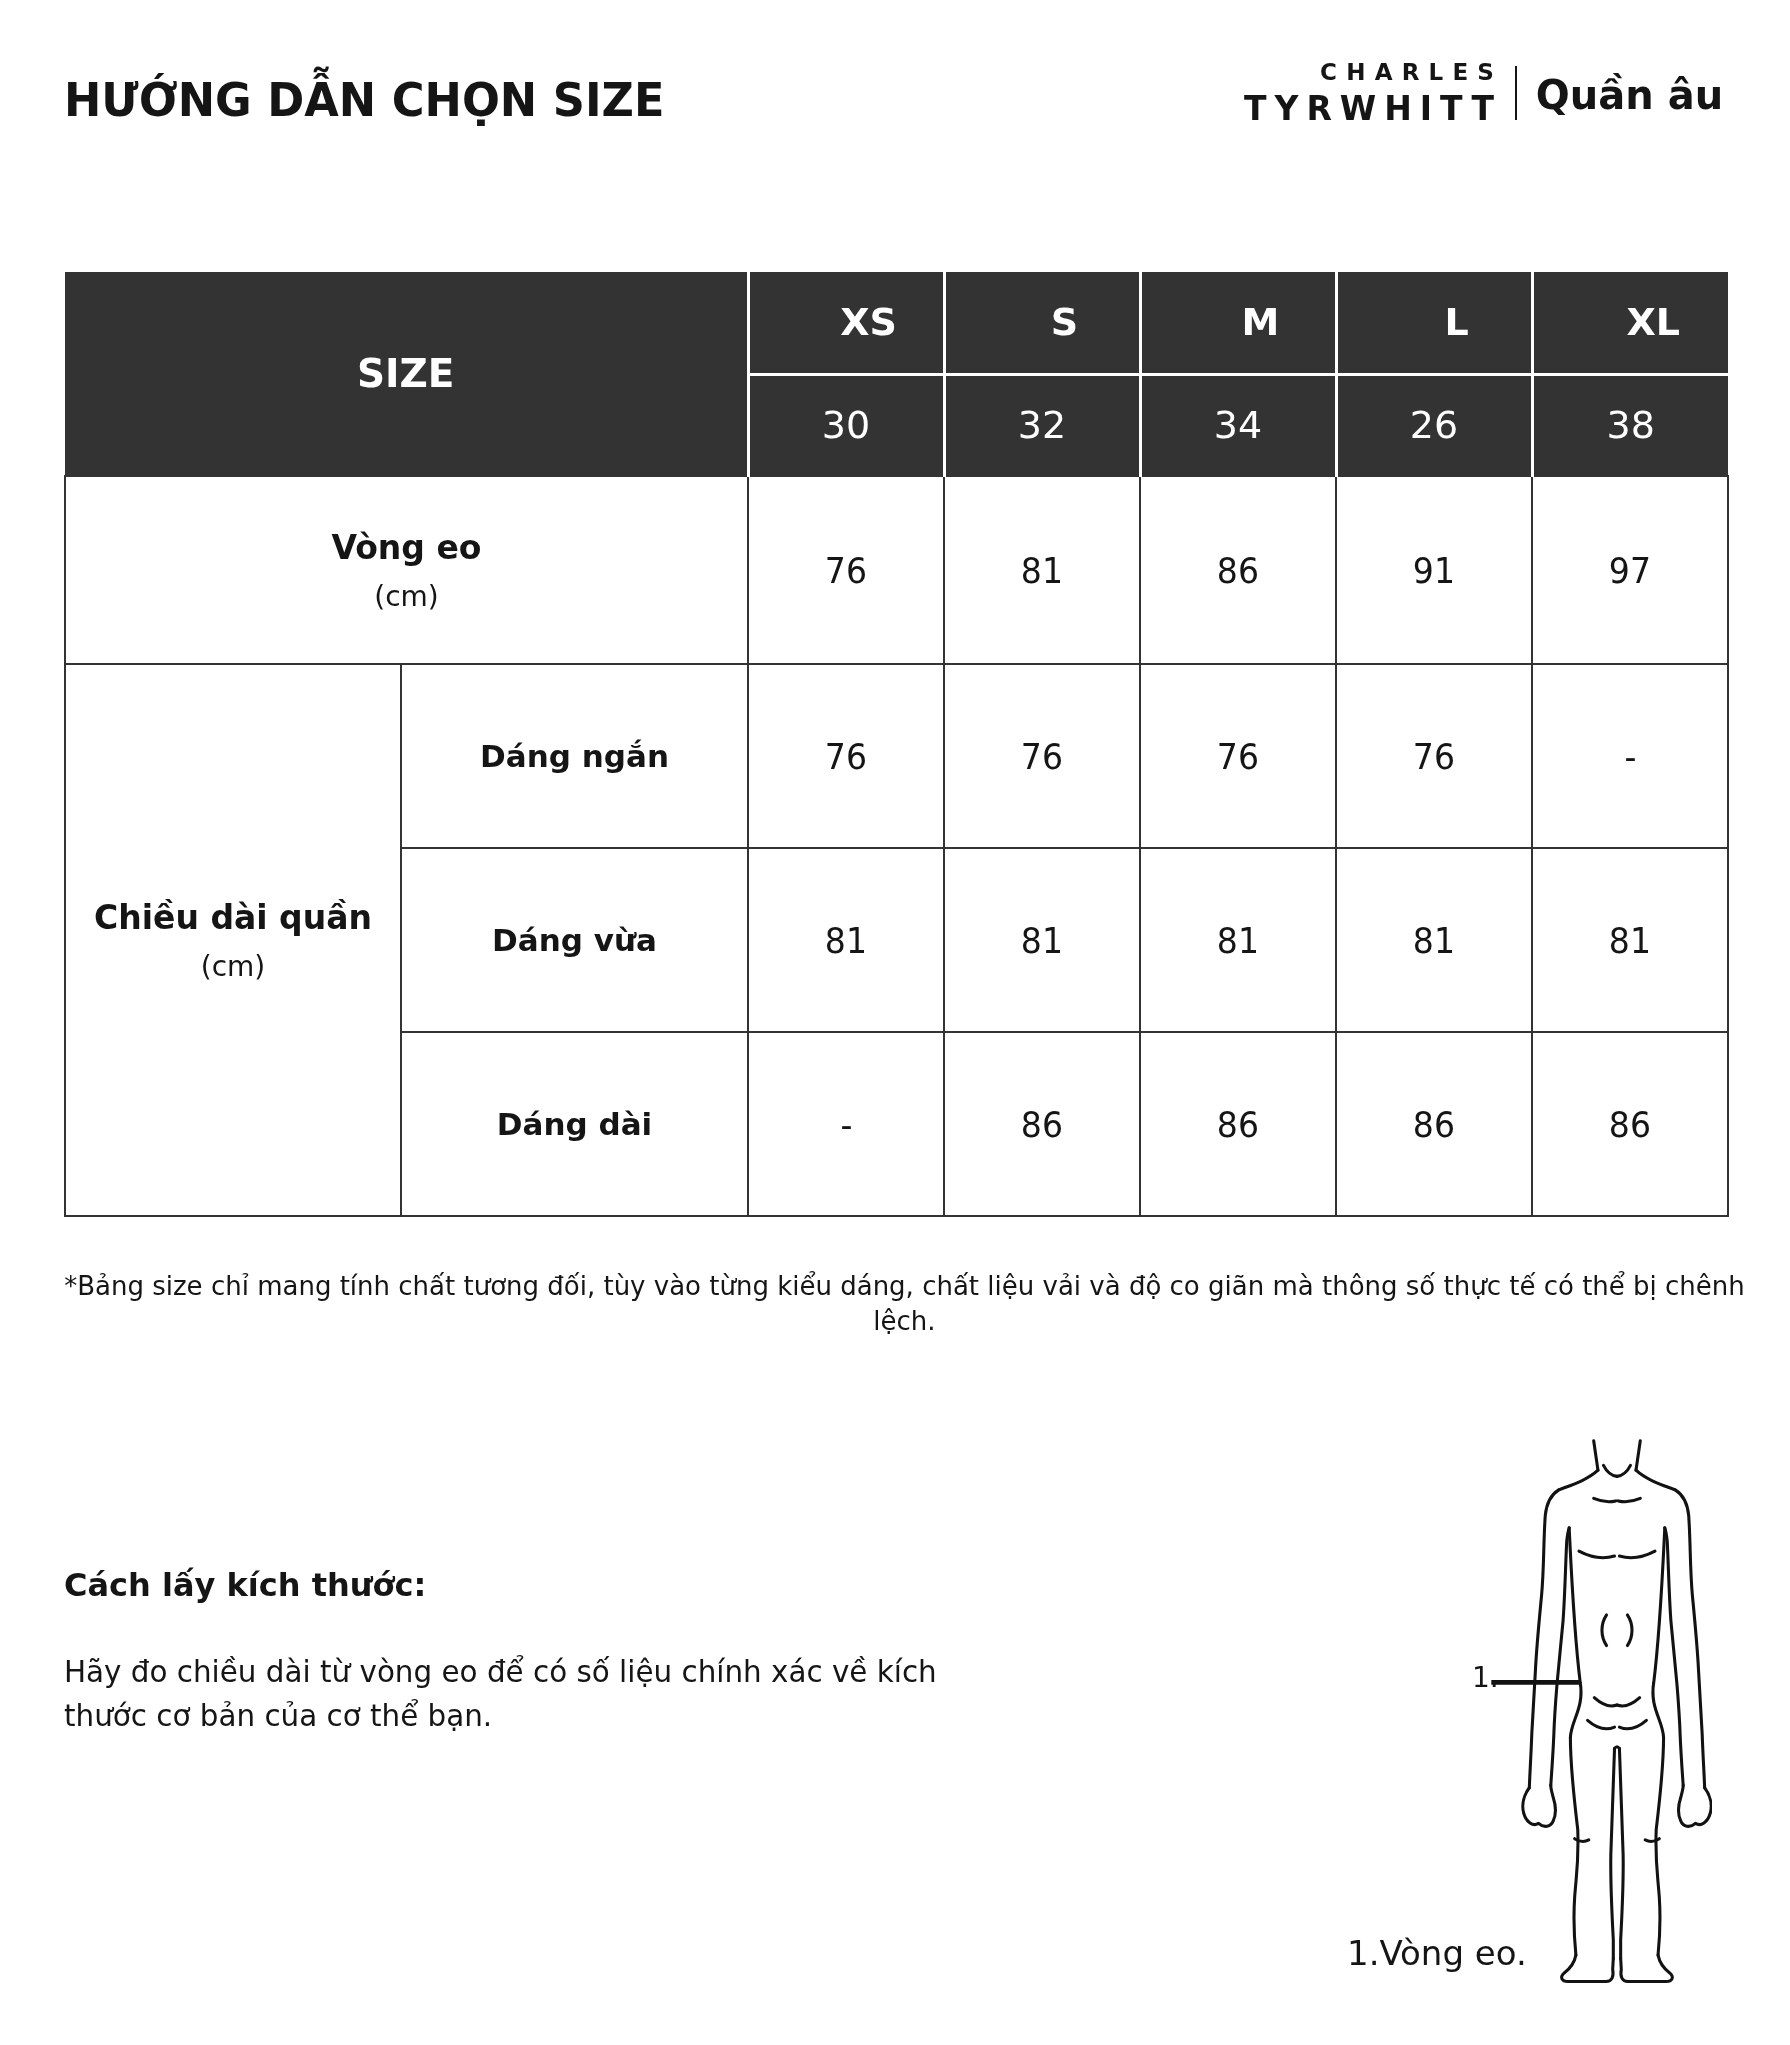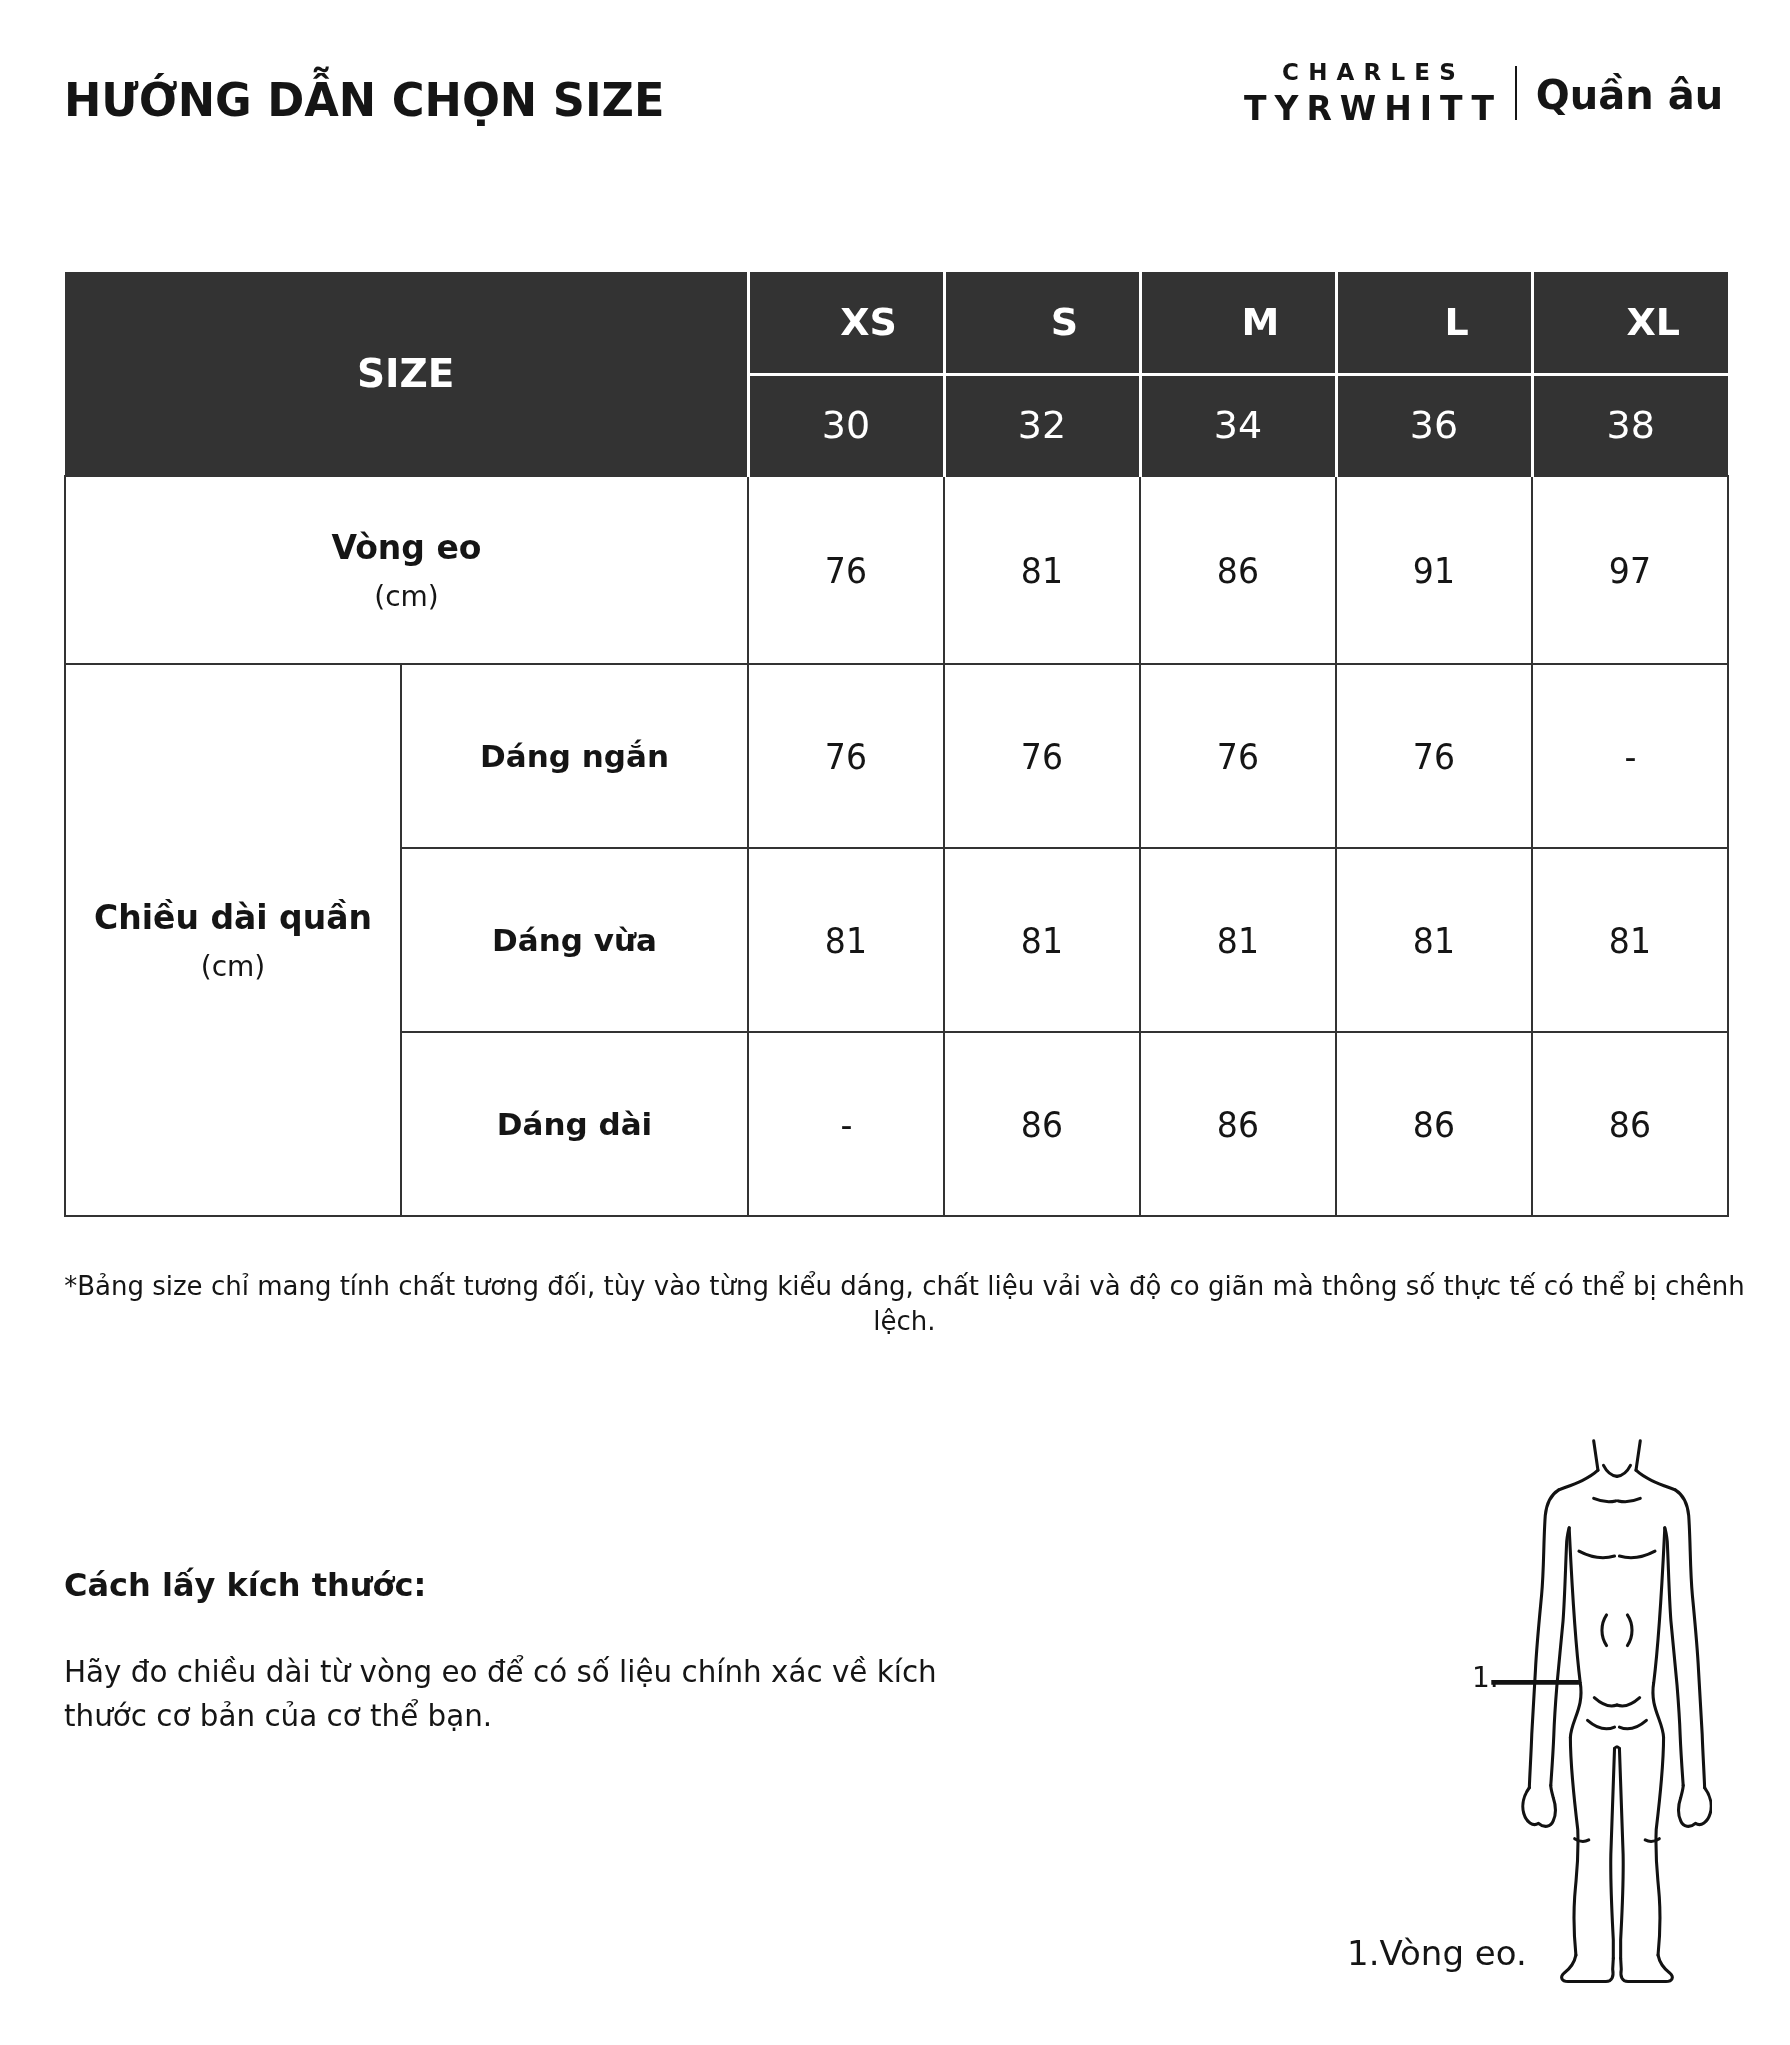--- a/index.html
+++ b/index.html
@@ -16,21 +16,21 @@
   .page-title{
     position:absolute; left:64px; top:72px;
     font-size:47px; font-weight:bold; letter-spacing:0;
     transform:scaleX(.95); transform-origin:left center;
     white-space:nowrap;
   }
   .brand-block{
     position:absolute; left:1244px; top:59px;
     display:flex; align-items:center;
   }
-  .brand-text{ text-align:center; }
+  .brand-text{ text-align:right; }
   .brand-line1{ font-size:23px; font-weight:bold; letter-spacing:9.2px; margin-right:-9.2px; }
   .brand-line2{ font-size:33px; font-weight:bold; letter-spacing:8px; margin-right:-8px; margin-top:3.7px; }
   .brand-divider{ width:2.5px; height:54px; background:#151515; margin:0 18.4px 0 21px; }
   .brand-category{ font-size:40px; font-weight:bold; white-space:nowrap; padding-top:2.5px; }
 
   
   table.size-table{
     position:absolute; left:64px; top:272px;
     width:1664px; border-collapse:collapse; table-layout:fixed;
   }
@@ -112,21 +112,21 @@
       <th class="h-split-left h-split-bottom"><span class="hdr-letter">XS</span></th>
       <th class="h-split-left h-split-bottom"><span class="hdr-letter">S</span></th>
       <th class="h-split-left h-split-bottom"><span class="hdr-letter">M</span></th>
       <th class="h-split-left h-split-bottom"><span class="hdr-letter">L</span></th>
       <th class="h-split-left h-split-bottom"><span class="hdr-letter">XL</span></th>
     </tr>
     <tr class="row-h2">
       <th class="h-split-left"><span class="hdr-number">30</span></th>
       <th class="h-split-left"><span class="hdr-number">32</span></th>
       <th class="h-split-left"><span class="hdr-number">34</span></th>
-      <th class="h-split-left"><span class="hdr-number">36</span></th>
+      <th class="h-split-left"><span class="hdr-number">26</span></th>
       <th class="h-split-left"><span class="hdr-number">38</span></th>
     </tr>
   </thead>
   <tbody>
     <tr class="row-waist">
       <td colspan="2">
         <div class="row-label">Vòng eo</div>
         <div class="row-unit">(cm)</div>
       </td>
       <td><span class="cell-value">76</span></td>

